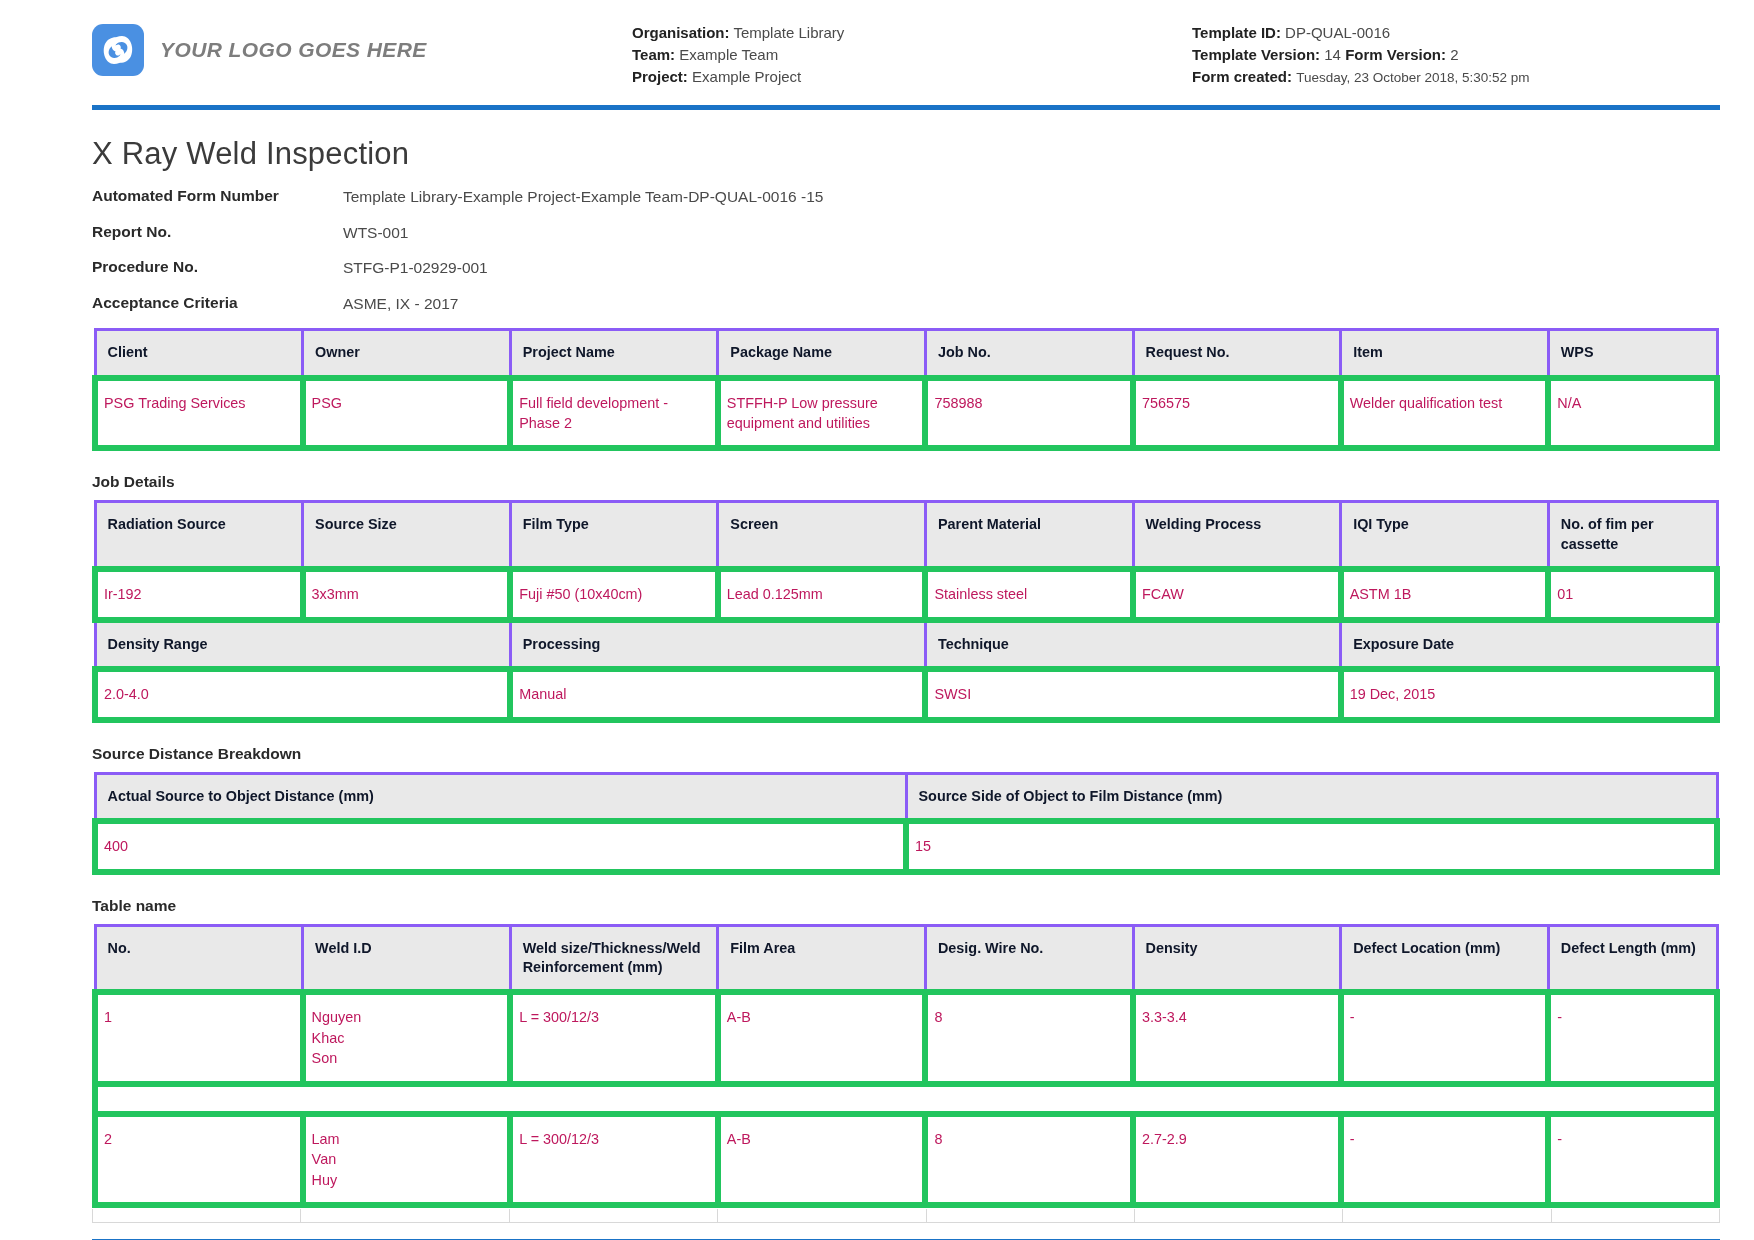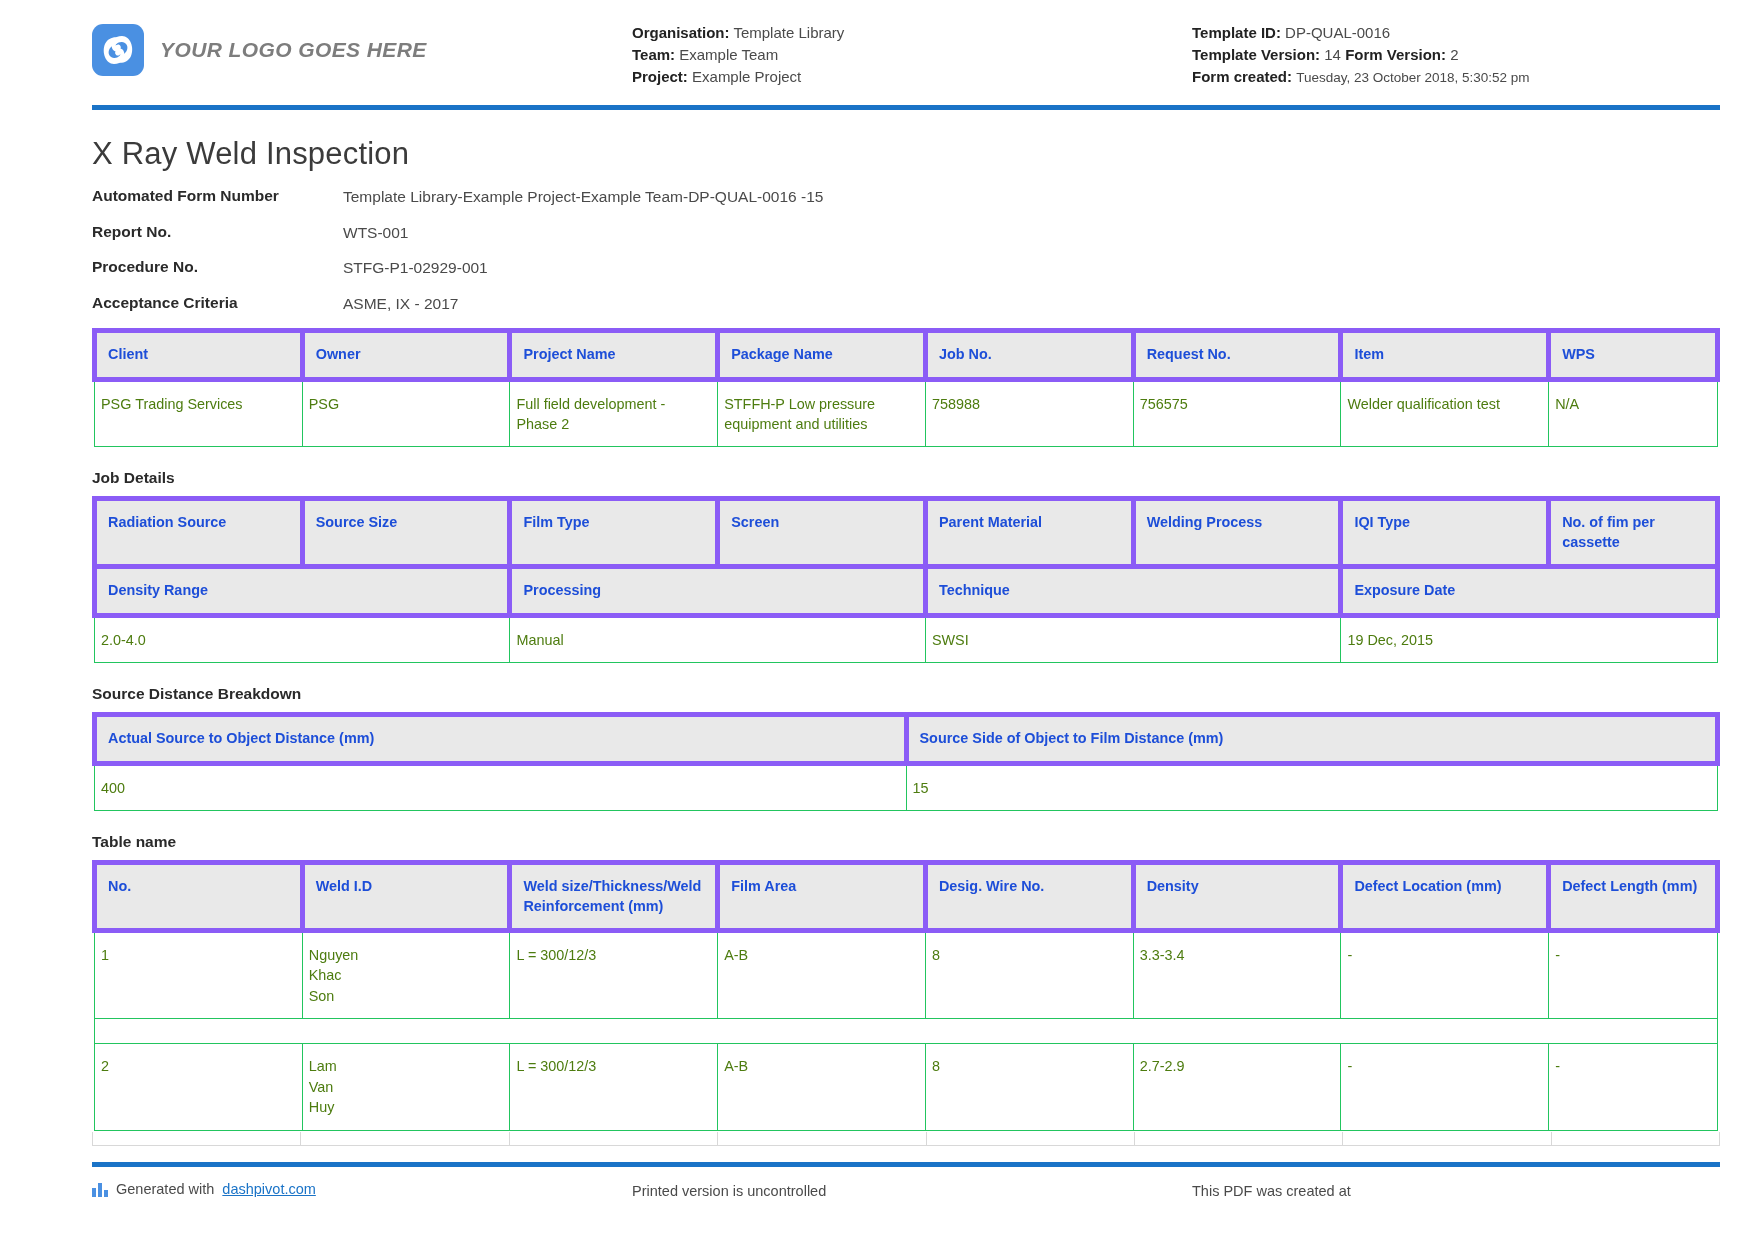--- a/index.html
+++ b/index.html
@@ -106,33 +106,33 @@
   }
 
   table.grid {
     width: 100%;
     border-collapse: collapse;
     table-layout: fixed;
     margin-bottom: 2px;
   }
   table.grid th {
     background: #e9e9e9;
-    border: 5px solid #8b5cf6;
+    border: 3px solid #8b5cf6;
     text-align: left;
     font-size: 14.4px;
     font-weight: bold;
-    color: #1d4ed8;
+    color: #0f172a;
     padding: 12px 10px 12px 11px;
     vertical-align: top;
     line-height: 1.35;
   }
   table.grid td {
-    border: 1px solid #22c55e;
+    border: 6px solid #22c55e;
     font-size: 14.4px;
-    color: #4d7c0f;
+    color: #be185d;
     padding: 12px 10px 12px 6px;
     vertical-align: top;
     line-height: 1.42;
     background: #fff;
   }
   td.tall { height: 58px; }
   .multiline { white-space: pre-line; }
 
   .spacer-row td { border: none; height: 14px; background: #fff; }
 
@@ -300,20 +300,30 @@
           <th>Source Size</th>
           <th>Film Type</th>
           <th>Screen</th>
           <th>Parent Material</th>
           <th>Welding Process</th>
           <th>IQI Type</th>
           <th>No. of fim per cassette</th>
         </tr>
       </thead>
       <tbody>
+        <tr>
+          <td>Ir-192</td>
+          <td>3x3mm</td>
+          <td>Fuji #50 (10x40cm)</td>
+          <td>Lead 0.125mm</td>
+          <td>Stainless steel</td>
+          <td>FCAW</td>
+          <td>ASTM 1B</td>
+          <td>01</td>
+        </tr>
         <tr>
           <th colspan="2">Density Range</th>
           <th colspan="2">Processing</th>
           <th colspan="2">Technique</th>
           <th colspan="2">Exposure Date</th>
         </tr>
         <tr>
           <td colspan="2">2.0-4.0</td>
           <td colspan="2">Manual</td>
           <td colspan="2">SWSI</td>

